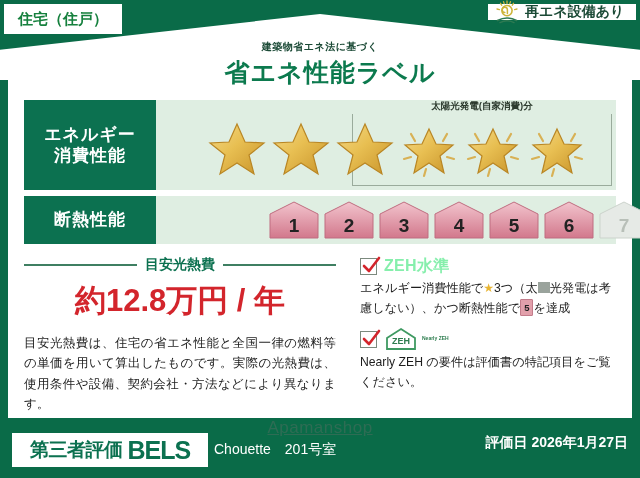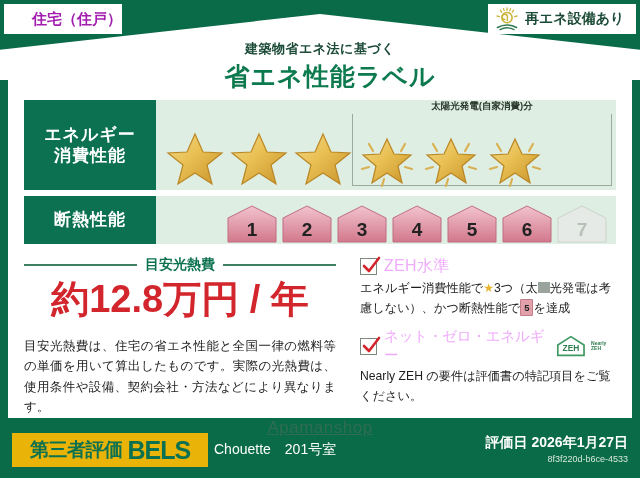--- a/index.html
+++ b/index.html
@@ -16,30 +16,30 @@
     position: absolute; inset: 0;
     background: #0a6b48;
   }
 
   
   .top-tag {
     position: absolute;
     top: 4px; left: 4px;
     width: 118px; height: 30px;
     background: #ffffff;
-    display: flex; align-items: center; justify-content: flex-end;
-    color: #a21caf;
+    display: flex; align-items: center; justify-content: center;
+    color: #15803d;
     font-weight: bold;
     font-size: 15px;
     letter-spacing: 0px;
   }
   .top-right-tag {
     position: absolute;
     top: 4px; right: 4px;
-    width: 148px; height: 30px;
+    width: 148px; height: 16px;
     background: #ffffff;
     display: flex; align-items: center; justify-content: flex-start;
     padding-left: 6px;
     gap: 5px;
   }
   .top-right-tag .txt {
     color: #1b4a36; font-weight: bold; font-size: 14px;
   }
   .sun-icon { width: 26px; height: 24px; flex: 0 0 auto; }
 
@@ -58,21 +58,21 @@
   }
 
   .title-block {
     position: absolute;
     left: 0; right: 0; top: 40px;
     text-align: center;
     z-index: 5;
   }
   .title-sub {
     color: #1b4a36;
-    font-size: 13px; font-weight: bold;
+    font-size: 10px; font-weight: bold;
     letter-spacing: 0.5px;
   }
   .title-main {
     color: #0c7a4e;
     font-size: 25px; font-weight: bold;
     letter-spacing: 1px;
     margin-top: 2px;
     padding-left: 20px;
   }
 
@@ -99,21 +99,22 @@
     font-size: 17px;
     display: flex; flex-direction: column;
     align-items: center; justify-content: center;
     line-height: 1.25;
     letter-spacing: 1px;
   }
   .perf-body {
     flex: 1 1 auto;
     position: relative;
     display: flex;
-    align-items: flex-end;
+    align-items: center;
+    padding-left: 42px;
   }
 
   
   .stars {
     display: flex;
     align-items: center;
     gap: 2px;
     padding-left: 8px;
     margin-top: 8px;
   }
@@ -172,21 +173,22 @@
     color: #0c7150; font-weight: bold; font-size: 14px;
     justify-content: center;
   }
   .cost-heading .rule {
     flex: 1 1 auto; height: 1.6px; background: #3f7f62;
   }
   .cost-amount {
     text-align: center;
     color: #d3252c;
     font-weight: bold;
-    font-size: 38px;
+    font-size: 31px;
+    margin-top: 6px;
     letter-spacing: 0px;
   }
   .cost-note {
     margin-top: 11px;
     font-size: 12.5px;
     line-height: 1.62;
     color: #1d1d1d;
     text-align: justify;
   }
 
@@ -195,21 +197,21 @@
     display: flex; align-items: center; gap: 7px;
   }
   .check-box {
     width: 17px; height: 17px;
     border: 1.5px solid #7c8a7e;
     background: #fff;
     position: relative; flex: 0 0 auto;
   }
   .check-box svg { position: absolute; left: 0px; top: -3px; }
   .zeh-title {
-    color: #f0abfc; font-weight: normal; font-size: 16px;
+    color: #86efac; font-weight: bold; font-size: 16px;
     letter-spacing: 0.3px;
   }
   .zeh-title.small { font-size: 14.5px; letter-spacing: -0.2px; }
   .zeh-desc {
     font-size: 12.2px; line-height: 1.6; color: #1d1d1d;
     margin-top: 2px;
   }
   .inline-star { color: #e8b533; font-size: 12px; }
   .inline-badge {
     display: inline-block;
@@ -234,21 +236,21 @@
     position: absolute;
     left: 0; right: 0; bottom: 0;
     height: 52px;
     background: #0a6b48;
     z-index: 7;
   }
   .bels-plate {
     position: absolute;
     left: 12px; top: 7px;
     height: 34px; width: 196px;
-    background: #eab308;
+    background: #ffffff;
     display: flex; align-items: center; justify-content: center;
     gap: 5px;
   }
   .bels-jp {
     color: #0c7150; font-weight: bold; font-size: 19px; letter-spacing: -0.5px;
   }
   .bels-en {
     color: #0c7150; font-weight: bold; font-size: 25px; letter-spacing: -1px;
   }
   .room-name {
@@ -478,21 +480,20 @@
         <div class="zeh-desc"><span>エネルギー消費性能で</span><span class="inline-star">★</span><span>3つ（太</span><span class="redacted"></span><span>光発電は考慮しない）、かつ断熱性能で</span><span class="inline-badge">5</span><span>を達成</span></div>
       </div>
 
       <div class="zeh-block">
         <div class="zeh-head">
           <span class="check-box">
             <svg viewBox="0 0 20 20" width="20" height="20">
               <polyline points="3,10 8,15 18,2" fill="none" stroke="#d3252c" stroke-width="2.6" stroke-linecap="round" stroke-linejoin="round"></polyline>
             </svg>
           </span>
-          <span class="zeh-title small">ネット・ゼロ・エネルギー</span>
           <span class="zeh-logo">
             <svg viewBox="0 0 34 24" width="34" height="24">
               <polygon points="17,2 31,11 31,22 3,22 3,11" fill="#fff" stroke="#3f9a62" stroke-width="1.8"></polygon>
               <text x="17" y="17" font-size="9" font-weight="bold" fill="#2e7d4f" text-anchor="middle" font-family="Liberation Sans, sans-serif">ZEH</text>
             </svg>
             <span style="font-size:5px;color:#2e7d4f;line-height:1.1;font-weight:bold;">Nearly ZEH</span>
           </span>
         </div>
         <div class="zeh-desc">Nearly ZEH の要件は評価書の特記項目をご覧ください。</div>
       </div>
@@ -503,17 +504,16 @@
   <div class="watermark">Apamanshop</div>
 
   <div class="footer">
     <div class="bels-plate">
       <span class="bels-jp">第三者評価</span>
       <span class="bels-en">BELS</span>
     </div>
     <div class="room-name">Chouette　201号室</div>
     <div class="eval-block">
       <div class="eval-date">評価日 2026年1月27日</div>
-      <div class="eval-id">8f3f220d-b6ce-4533</div>
     </div>
   </div>
 
 </div>
 
 </body></html>

